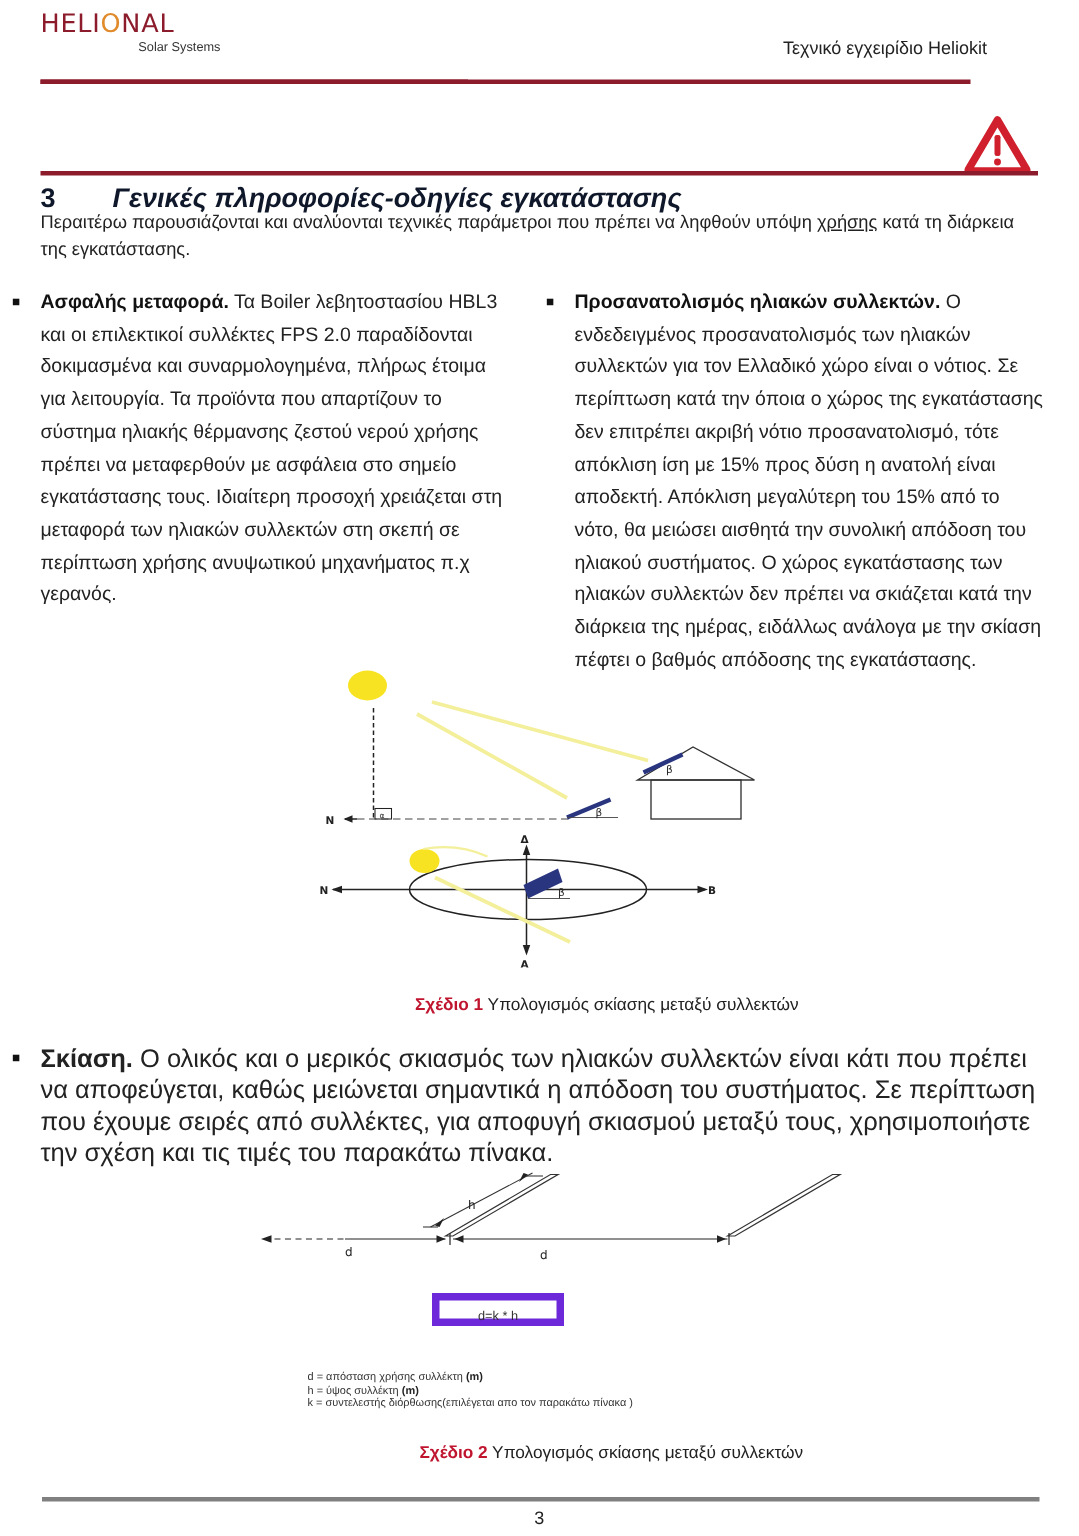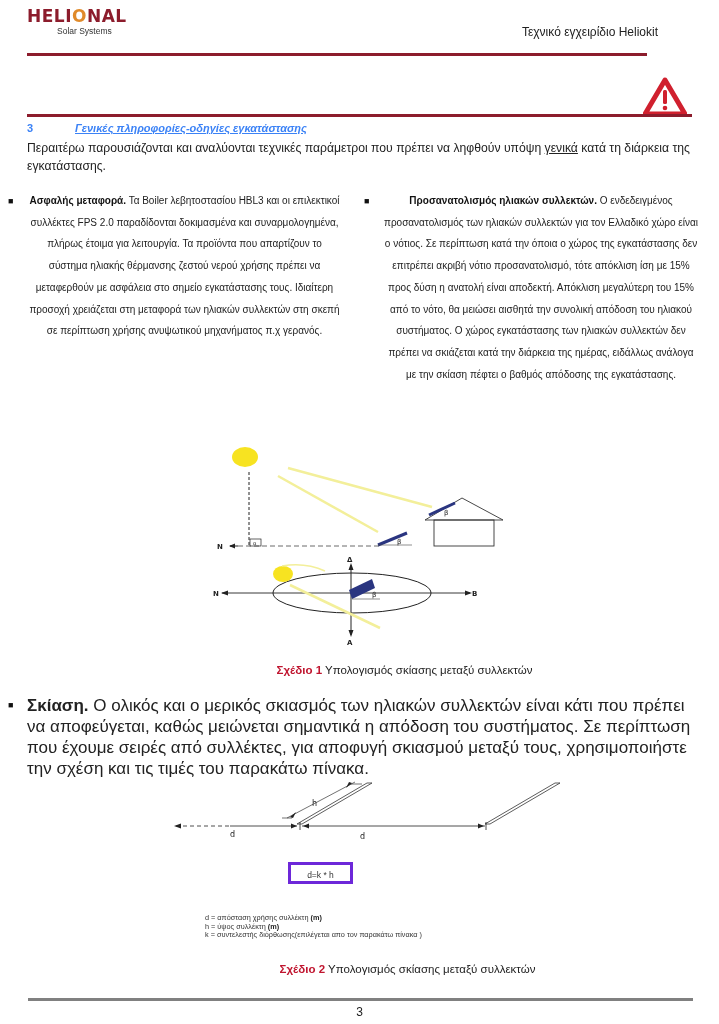--- a/index.html
+++ b/index.html
@@ -1,43 +1,43 @@
 <!DOCTYPE html>
 <html><head>
 <meta charset="utf-8">
 <style>
   * { box-sizing: border-box; margin: 0; padding: 0; }
   body { width: 719px; height: 1024px; background: #ffffff; font-family: "Liberation Sans", "DejaVu Sans", sans-serif; color: #1a1a1a; position: relative; overflow: hidden; }
   .abs { position: absolute; }
   .logo { left: 27px; top: 6px; width: 120px; }
-  .logo-main { font-family: "DejaVu Sans", sans-serif; font-size: 17px; font-weight: bold; color: #8c1c2c; letter-spacing: 0.5px; line-height: 20px; }
+  .logo-main { font-family: "DejaVu Sans", sans-serif; font-size: 17px; font-weight: normal; color: #8c1c2c; letter-spacing: 0.5px; line-height: 20px; }
   .logo-main .o { color: #e08a2a; }
-  .logo-sub { font-family: "Liberation Sans", sans-serif; font-size: 8.5px; color: #333; margin-left: 30px; line-height: 10px; }
+  .logo-sub { font-family: "Liberation Sans", sans-serif; font-size: 8.5px; color: #333; line-height: 10px; text-align: right; }
   .header-title { right: 61px; top: 25px; font-size: 12px; color: #222; }
   .line-mid { left: 27px; top: 114px; width: 665px; height: 3px; background: #8c1c2c; }
   .warning { left: 643px; top: 77px; width: 44px; height: 40px; }
-  .section-title { left: 27px; top: 122px; font-size: 11px; font-weight: bold; font-style: italic; text-decoration: underline; color: #3b82f6; }
+  .section-title { left: 27px; top: 122px; font-size: 18px; font-weight: bold; font-style: italic; color: #0f172a; }
   .section-title .num { font-style: normal; display: inline-block; width: 48px; }
   .intro { left: 27px; top: 139px; width: 665px; font-size: 12.2px; line-height: 18px; color: #222; }
   .intro u { text-decoration: underline; }
-  .bullet-col { font-size: 10px; line-height: 21.7px; color: #222; text-align: center; }
+  .bullet-col { font-size: 13px; line-height: 21.7px; color: #222; }
   .bullet-col b { color: #111; }
   .col-left { left: 27px; top: 190px; width: 315px; }
   .col-right { left: 383px; top: 190px; width: 316px; }
   .bullet-mark { font-size: 9px; color: #111; }
   .bm-left { left: 8px; top: 196px; }
   .bm-right { left: 364px; top: 196px; }
   .fig1 { left: 210px; top: 445px; width: 300px; height: 200px; }
   .caption { font-size: 11.5px; color: #222; text-align: center; width: 719px; left: 0; }
   .caption .red { color: #c0152f; font-weight: bold; }
   .cap1 { top: 664px; margin-left: 45px; }
   .bm-shading { left: 8px; top: 700px; }
   .shading { left: 27px; top: 695px; width: 665px; font-size: 17px; line-height: 21px; color: #222; }
   .fig2 { left: 160px; top: 770px; width: 420px; height: 120px; }
-  .formula-box { left: 288px; top: 862px; width: 65px; height: 22px; border: 3px solid #6d28d9; font-size: 8.5px; text-align: center; line-height: 20px; color: #333; }
+  .formula-box { left: 288px; top: 862px; width: 88px; height: 22px; border: 5px solid #6d28d9; font-size: 8.5px; text-align: center; line-height: 20px; color: #333; }
   .legend { left: 205px; top: 914px; font-size: 7.3px; line-height: 8.5px; color: #333; }
   .legend b { color: #222; }
   .cap2 { top: 963px; margin-left: 48px; }
   .footer-rule { left: 28px; top: 998px; width: 665px; height: 3px; background: #808080; }
   .page-num { left: 0; width: 719px; text-align: center; top: 1005px; font-size: 12px; color: #222; }
 </style>
 </head>
 <body>
 
 <div class="abs logo">
@@ -56,21 +56,21 @@
   <polygon points="22,3 42,37 2,37" fill="#ffffff" stroke="#d0202e" stroke-width="5" stroke-linejoin="round"></polygon>
   <rect x="20" y="13" width="4" height="14" rx="1.5" fill="#d0202e"></rect>
   <circle cx="22" cy="31" r="2.3" fill="#d0202e"></circle>
 </svg>
 <div class="abs line-mid"></div>
 
 <div class="abs section-title">
   <span class="num">3</span><span>Γενικές πληροφορίες-οδηγίες εγκατάστασης</span>
 </div>
 <div class="abs intro">
-  <span>Περαιτέρω παρουσιάζονται και αναλύονται τεχνικές  παράμετροι που πρέπει να ληφθούν υπόψη </span><u>γενικά</u><span> κατά τη διάρκεια της εγκατάστασης.</span>
+  <span>Περαιτέρω παρουσιάζονται και αναλύονται τεχνικές  παράμετροι που πρέπει να ληφθούν υπόψη </span><u>χρήσης</u><span> κατά τη διάρκεια της εγκατάστασης.</span>
 </div>
 
 <div class="abs bullet-mark bm-left">■</div>
 <div class="abs bullet-col col-left">
   <b>Ασφαλής μεταφορά.</b><span> Τα Boiler λεβητοστασίου HBL3 και οι επιλεκτικοί συλλέκτες FPS 2.0 παραδίδονται δοκιμασμένα και συναρμολογημένα, πλήρως έτοιμα για λειτουργία. Τα  προϊόντα που απαρτίζουν το σύστημα ηλιακής θέρμανσης ζεστού νερού χρήσης πρέπει να μεταφερθούν με ασφάλεια στο σημείο εγκατάστασης τους. Ιδιαίτερη προσοχή χρειάζεται στη μεταφορά των ηλιακών συλλεκτών στη σκεπή σε περίπτωση χρήσης ανυψωτικού μηχανήματος π.χ γερανός.</span>
 </div>
 <div class="abs bullet-mark bm-right">■</div>
 <div class="abs bullet-col col-right">
   <b>Προσανατολισμός ηλιακών συλλεκτών.</b><span> Ο ενδεδειγμένος προσανατολισμός των ηλιακών συλλεκτών  για τον Ελλαδικό χώρο είναι ο νότιος. Σε περίπτωση κατά την όποια ο χώρος της εγκατάστασης δεν επιτρέπει ακριβή νότιο προσανατολισμό, τότε απόκλιση ίση με 15% προς δύση η ανατολή είναι αποδεκτή. Απόκλιση μεγαλύτερη του 15% από το νότο, θα μειώσει αισθητά την συνολική απόδοση του ηλιακού συστήματος. Ο χώρος εγκατάστασης των ηλιακών συλλεκτών δεν πρέπει να σκιάζεται κατά την διάρκεια της ημέρας, ειδάλλως ανάλογα με την σκίαση πέφτει ο βαθμός απόδοσης της εγκατάστασης.</span>
 </div>

